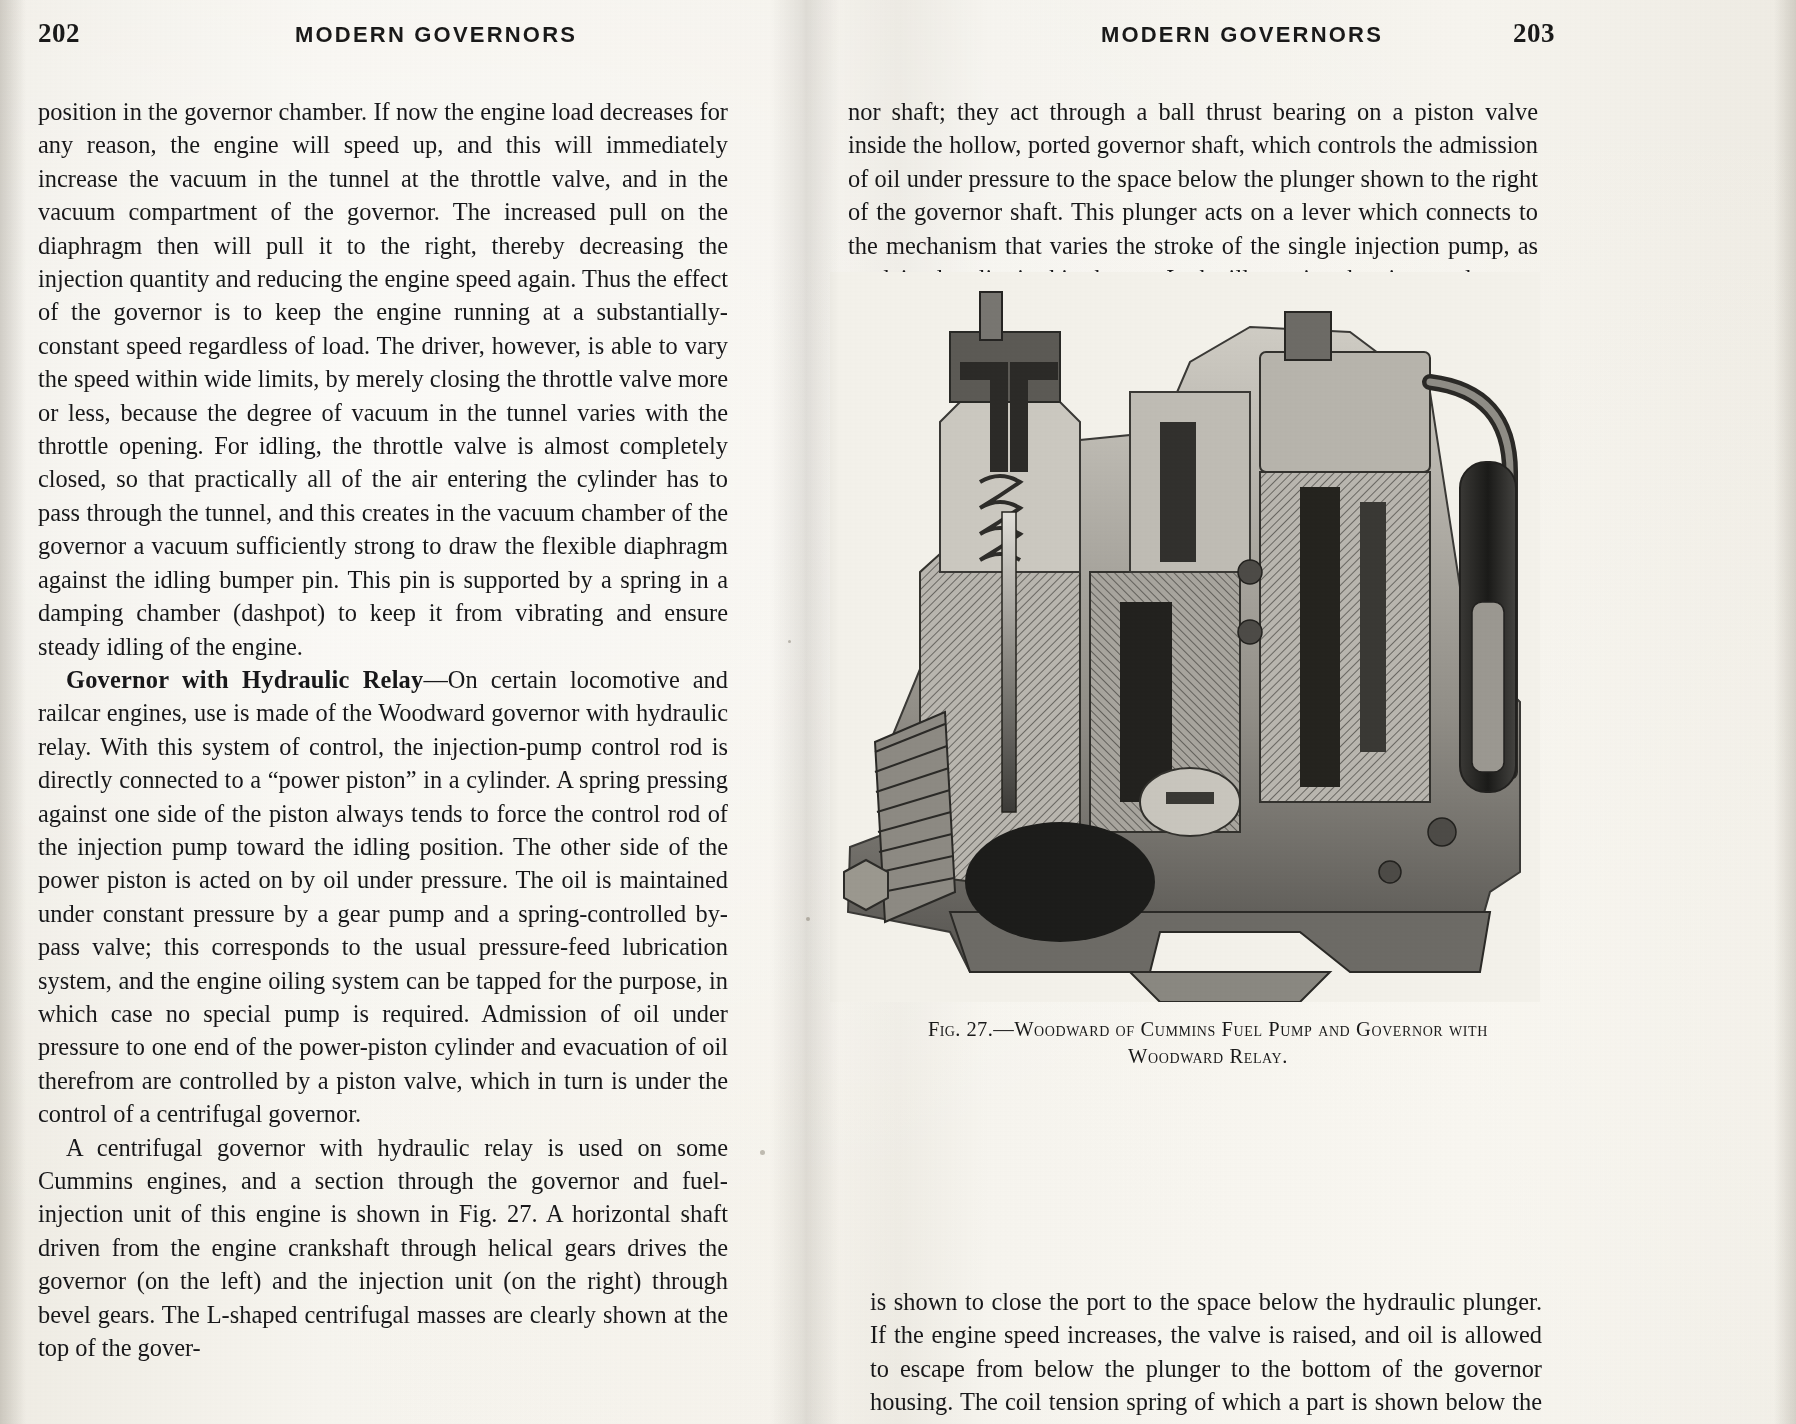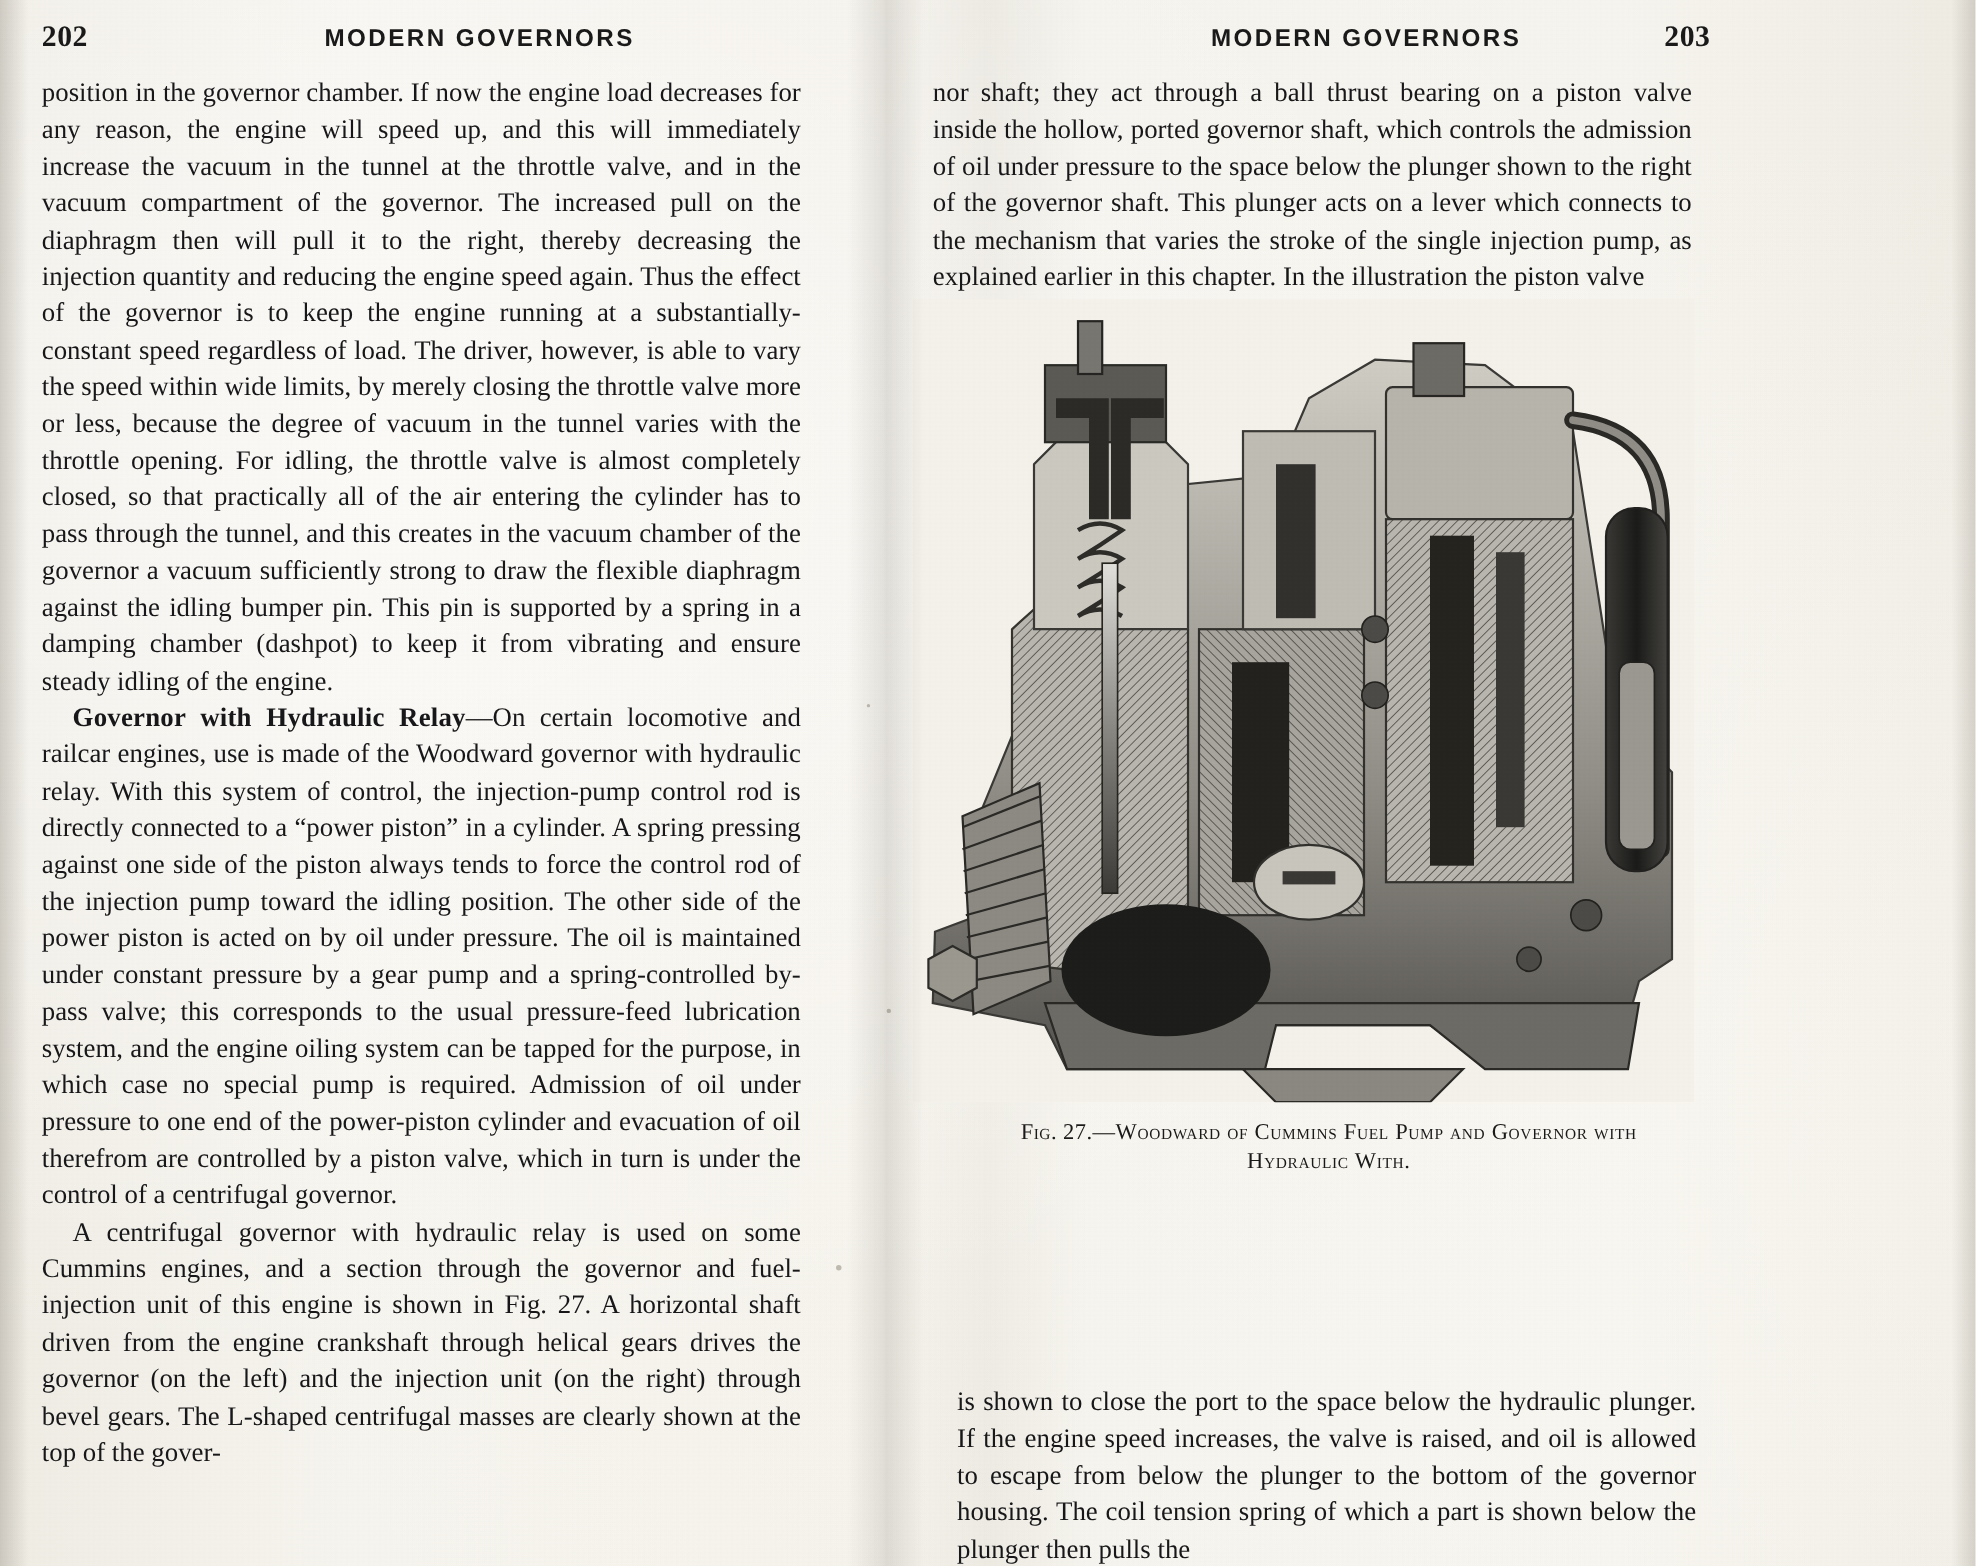--- a/index.html
+++ b/index.html
@@ -90,21 +90,21 @@
   }
   .body-right-bottom {
     left: 870px;
     top: 1258px;
     width: 672px;
   }
   .body-col p {
     margin: 0;
     text-indent: 28px;
   }
-  .body-col p.noindent { text-indent: 0; }
+  .body-col p.noindent { text-indent: 0; margin-top: 27px; }
   .runin-head {
     font-weight: bold;
     letter-spacing: 0.2px;
   }
 
   
   .figure {
     position: absolute;
     left: 830px;
     top: 272px;
@@ -278,21 +278,21 @@
         <circle cx="612" cy="560" r="14"></circle>
         <circle cx="560" cy="600" r="11"></circle>
       </g>
 
       <rect x="0" y="0" width="710" height="730" fill="none"></rect>
     </svg>
   </div>
 
   <div class="figcaption">
     <span class="fignum">Fig. 27.—</span><span class="capline">Woodward of Cummins Fuel Pump and Governor with</span>
-    <div class="capline">Hydraulic With.</div>
+    <div class="capline">Woodward Relay.</div>
   </div>
 
   <div class="body-col body-right-bottom">
     <p class="noindent">is shown to close the port to the space below the hydraulic plunger. If the engine speed increases, the valve is raised, and oil is allowed to escape from below the plunger to the bottom of the governor housing. The coil tension spring of which a part is shown below the plunger then pulls the</p>
   </div>
 
   <div class="gutter-shadow"></div>
   <div class="edge-dark-left"></div>
   <div class="edge-dark-right"></div>
   <div class="grain"></div>

